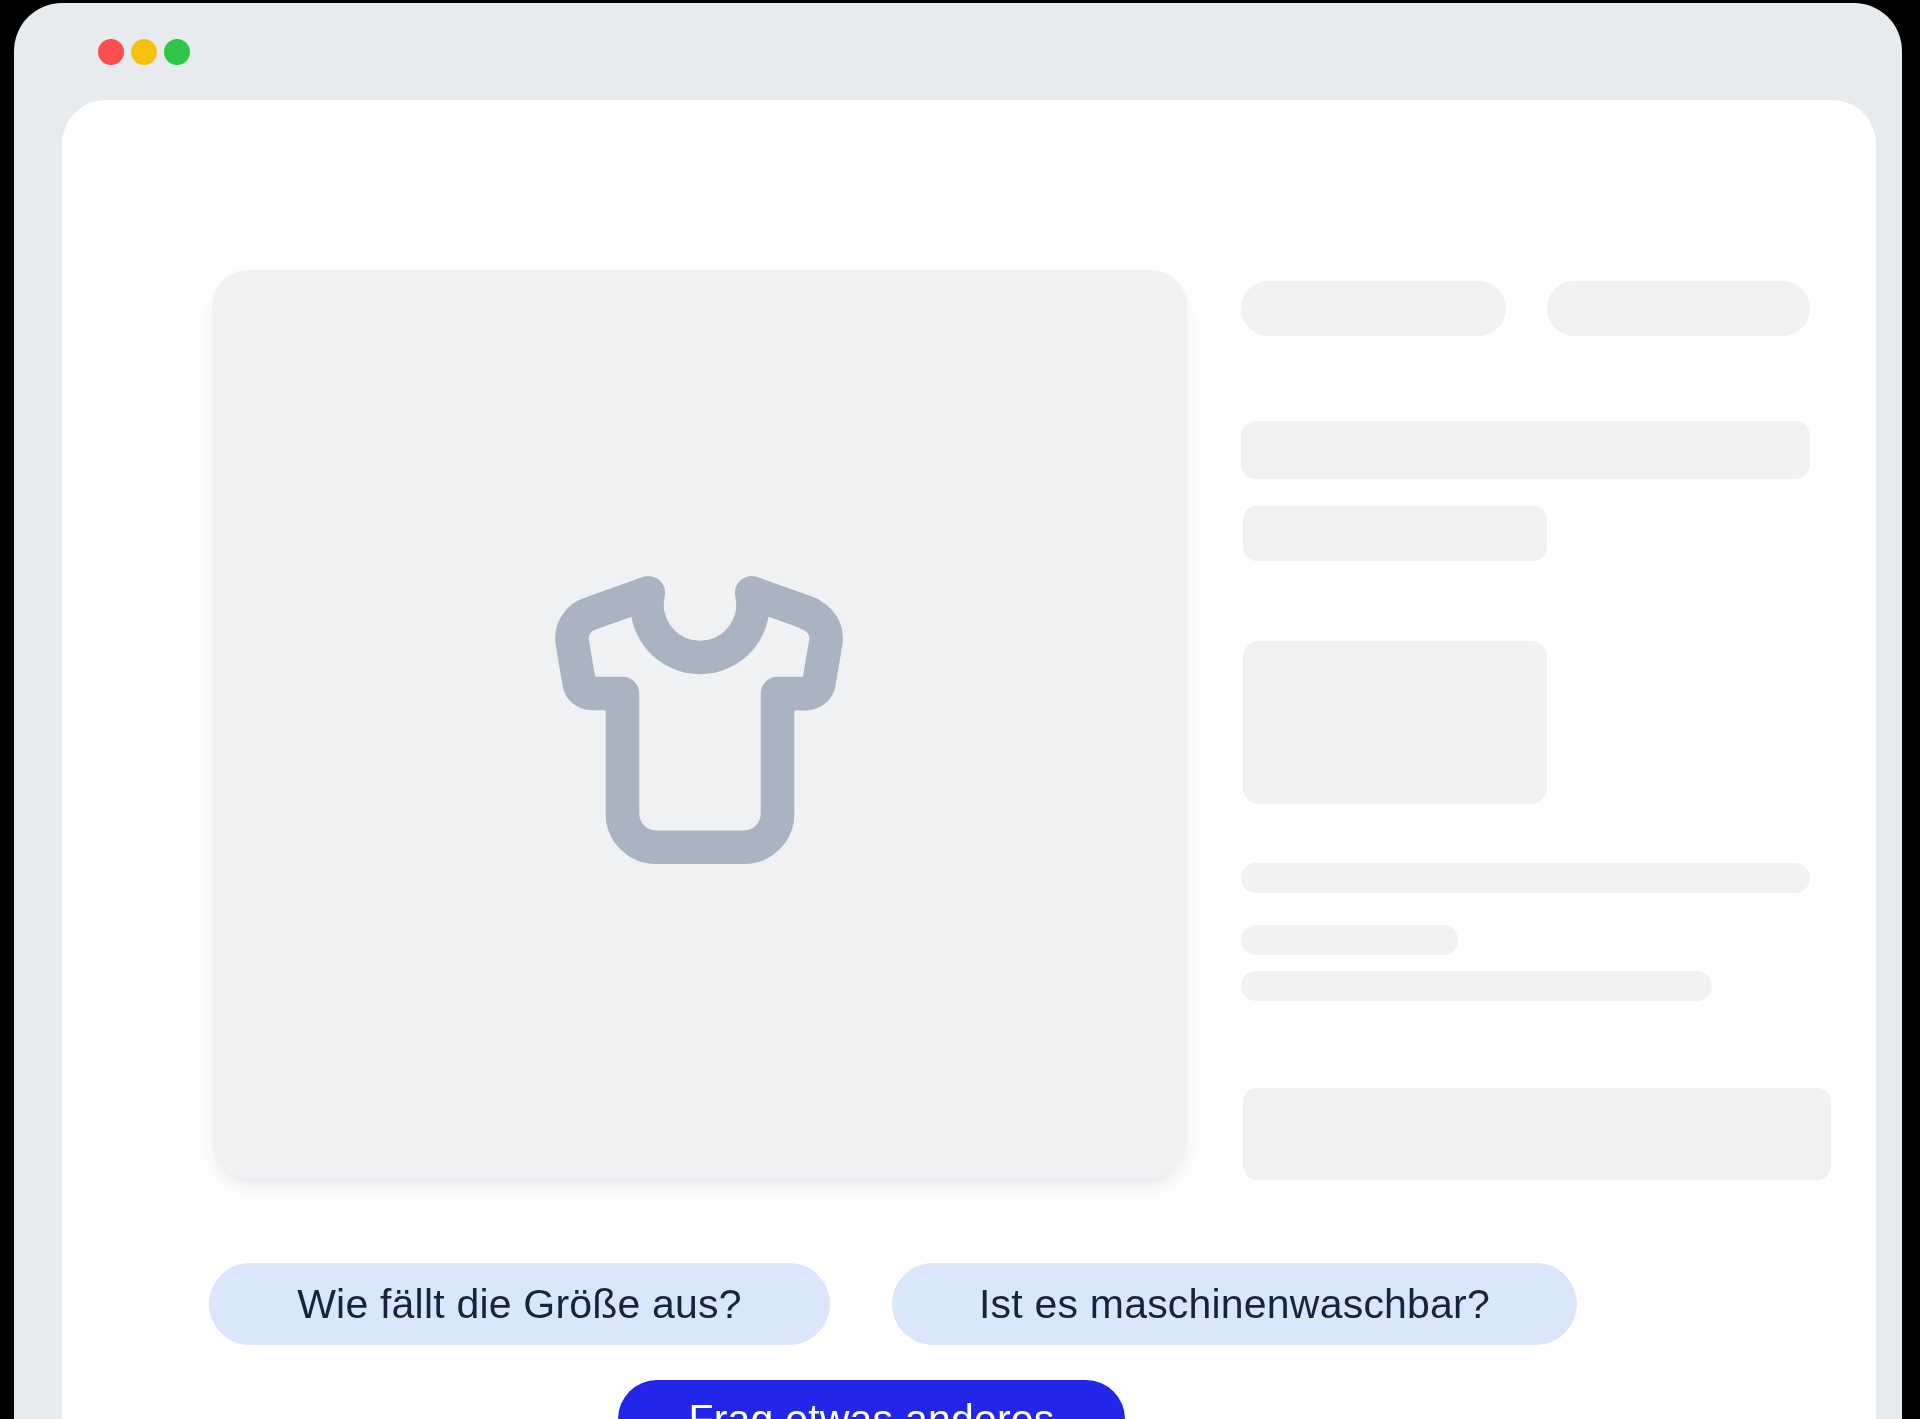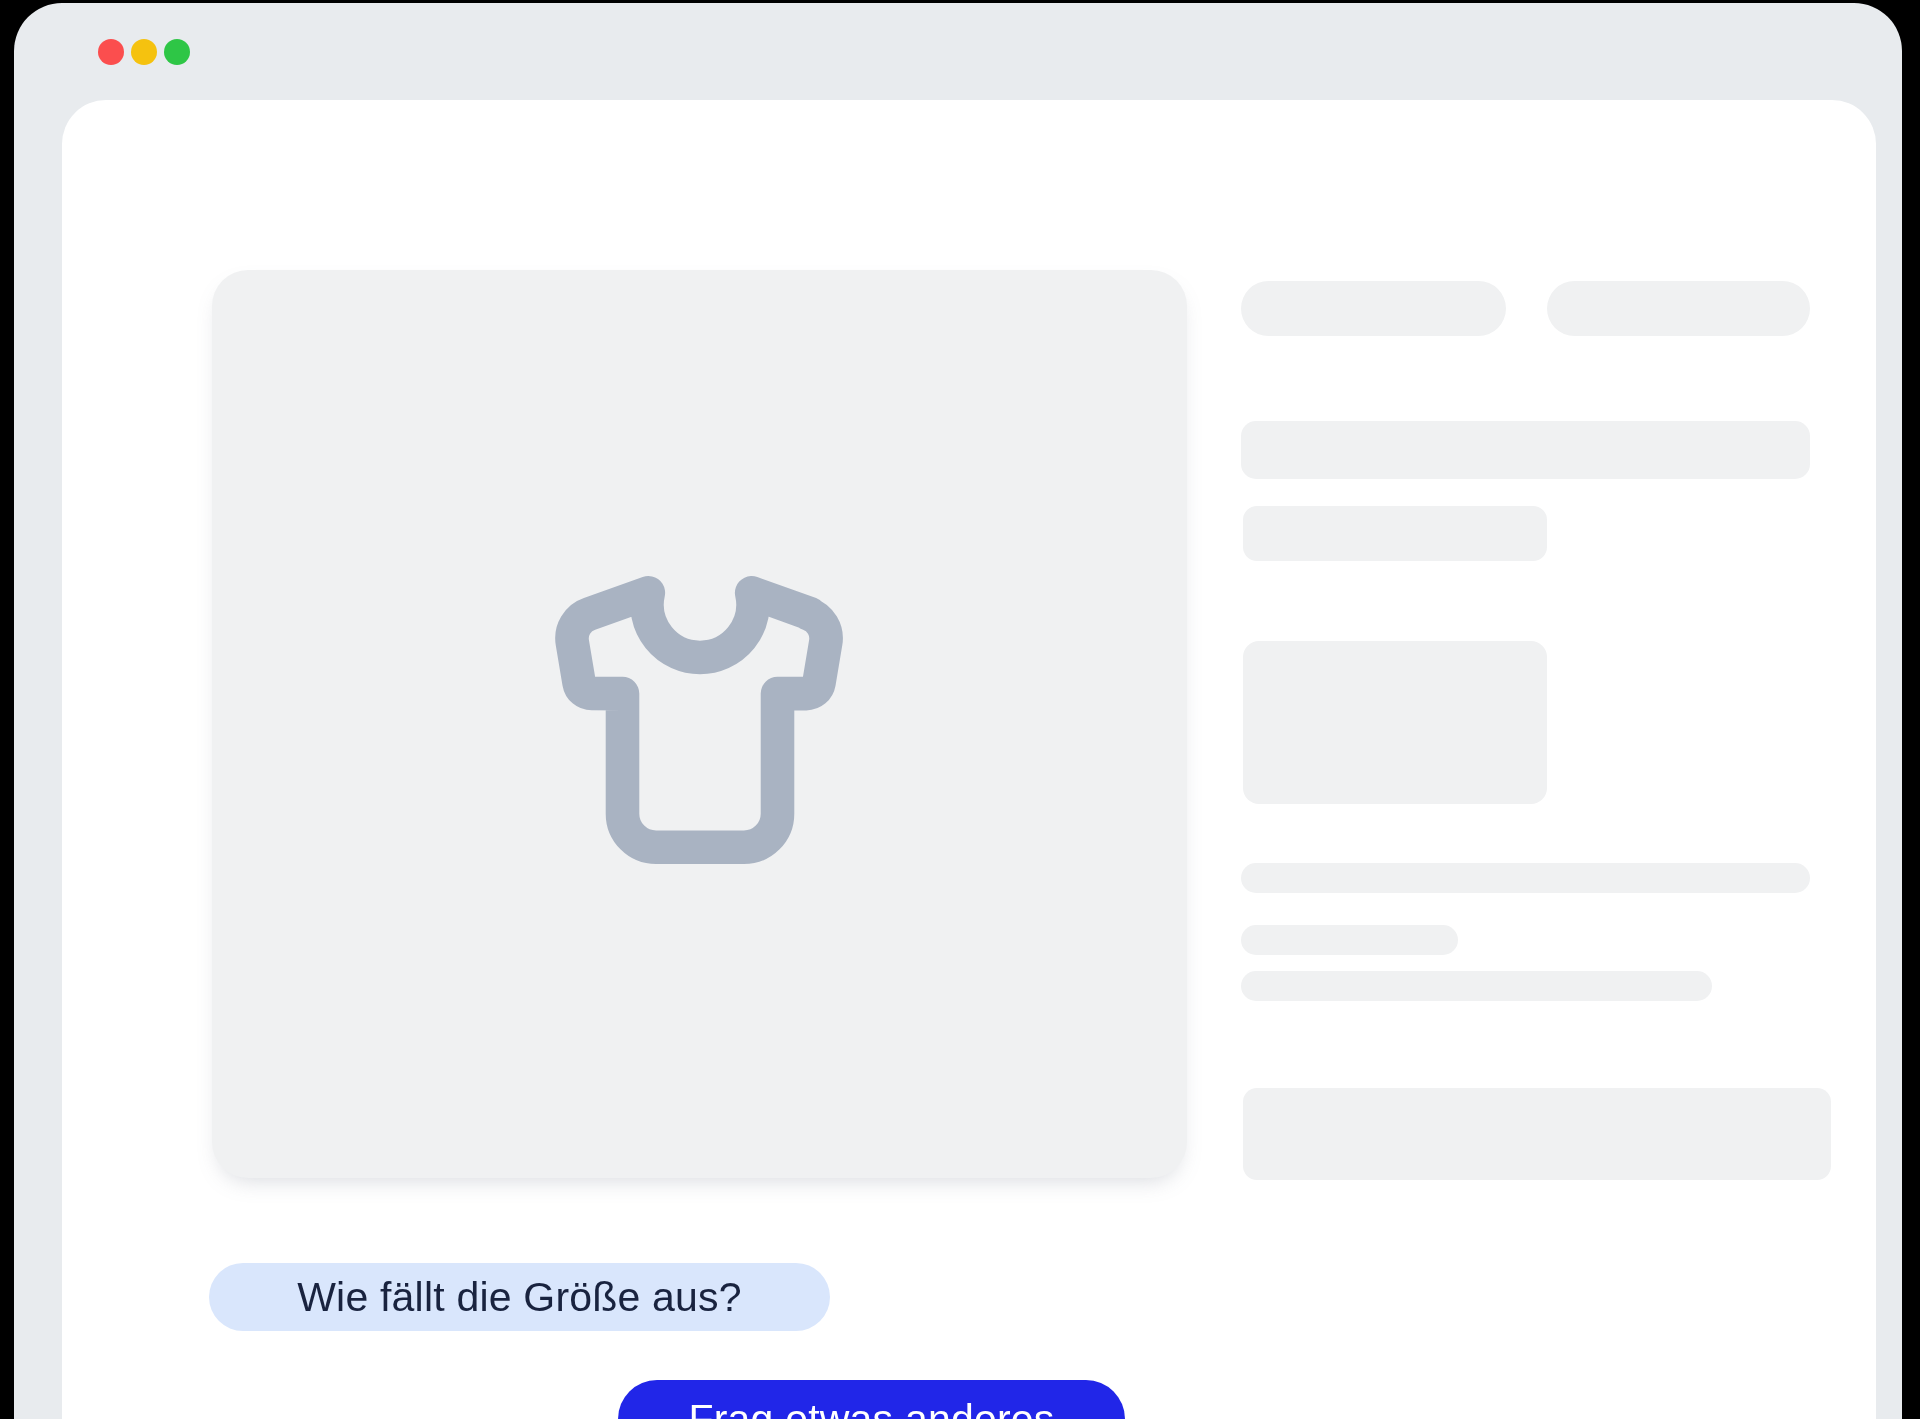--- a/index.html
+++ b/index.html
@@ -30,21 +30,21 @@
   .skel-pill-1 {left:1179px;top:181px;width:265px;height:55px;border-radius:28px;}
   .skel-pill-2 {left:1485px;top:181px;width:263px;height:55px;border-radius:28px;}
   .skel-bar-long {left:1179px;top:321px;width:569px;height:58px;border-radius:15px;}
   .skel-bar-short{left:1181px;top:406px;width:304px;height:55px;border-radius:14px;}
   .skel-block-big{left:1181px;top:541px;width:304px;height:163px;border-radius:16px;}
   .skel-thin-1{left:1179px;top:763px;width:569px;height:30px;border-radius:15px;}
   .skel-thin-2{left:1179px;top:825px;width:217px;height:30px;border-radius:15px;}
   .skel-thin-3{left:1179px;top:871px;width:471px;height:30px;border-radius:15px;}
   .skel-block-bottom{left:1181px;top:988px;width:588px;height:92px;border-radius:14px;}
   .chip{
-    position:absolute;top:1163px;height:68px;border-radius:41px;
+    position:absolute;top:1163px;height:82px;border-radius:41px;
     background:#D9E6FC;color:#19233F;
     display:flex;align-items:center;justify-content:center;
     font-size:41px;font-weight:500;letter-spacing:.2px;border:none;cursor:pointer;
   }
   .chip-1{left:147px;width:621px;}
   .chip-2{left:830px;width:685px;}
   .cta{
     position:absolute;left:556px;top:1280px;width:507px;height:78px;border-radius:39px;
     background:#2126E8;color:#FFFFFF;
     display:flex;align-items:center;justify-content:center;
@@ -78,17 +78,18 @@
       <div class="skel skel-bar-long"></div>
       <div class="skel skel-bar-short"></div>
       <div class="skel skel-block-big"></div>
       <div class="skel skel-thin-1"></div>
       <div class="skel skel-thin-2"></div>
       <div class="skel skel-thin-3"></div>
       <div class="skel skel-block-bottom"></div>
 
       <button class="chip chip-1">Wie fällt die Größe aus?</button>
 
+      <button class="chip chip-2">Ist es maschinenwaschbar?</button>
 
       <button class="cta">Frag etwas anderes</button>
     </div>
   </div>
 </div>
 
 </body></html>

